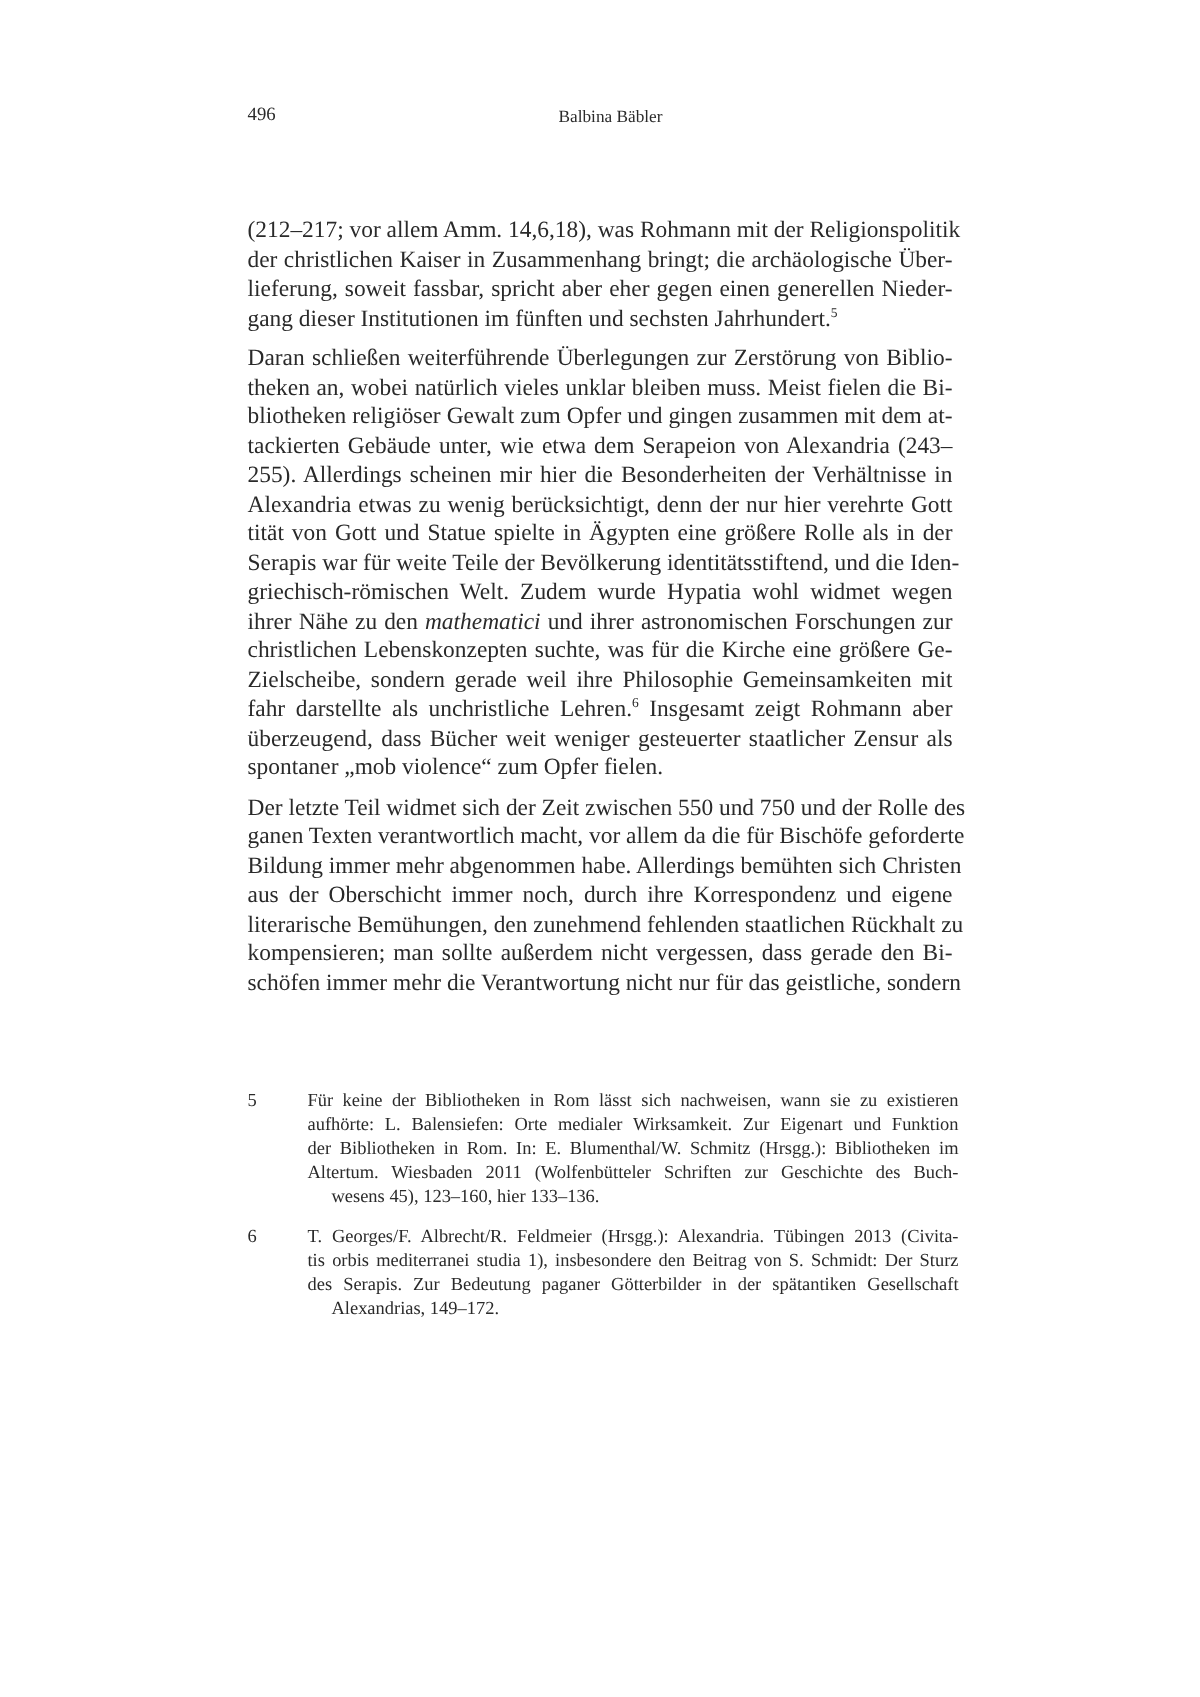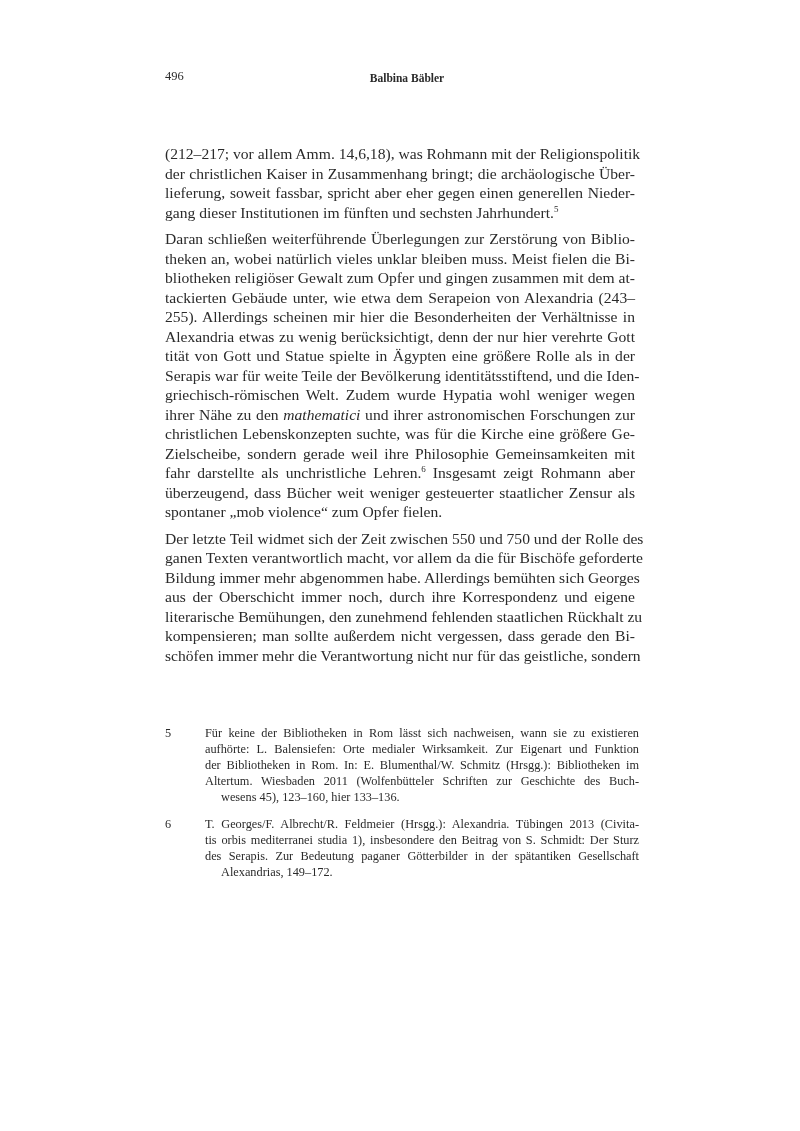--- a/index.html
+++ b/index.html
@@ -23,21 +23,20 @@
     }
     .running-head {
       position: absolute;
       left: 0;
       width: 800px;
       top: 72px;
       text-align: center;
       font-size: 11.5px;
       padding-left: 14px;
       box-sizing: border-box;
-      font-weight: bold;
     }
     .body-text {
       position: absolute;
       left: 165px;
       top: 144px;
       width: 474px;
     }
     .body-text p {
       margin: 0 4px 7px 0;
       font-size: 15.6px;
@@ -104,33 +103,33 @@
 
   <p>
     <span class="line">Daran schließen weiterführende Überlegungen zur Zerstörung von Biblio-</span>
     <span class="line">theken an, wobei natürlich vieles unklar bleiben muss. Meist fielen die Bi-</span>
     <span class="line">bliotheken religiöser Gewalt zum Opfer und gingen zusammen mit dem at-</span>
     <span class="line">tackierten Gebäude unter, wie etwa dem Serapeion von Alexandria (243–</span>
     <span class="line">255). Allerdings scheinen mir hier die Besonderheiten der Verhältnisse in</span>
     <span class="line">Alexandria etwas zu wenig berücksichtigt, denn der nur hier verehrte Gott</span>
     <span class="line">tität von Gott und Statue spielte in Ägypten eine größere Rolle als in der</span>
     <span class="line">Serapis war für weite Teile der Bevölkerung identitätsstiftend, und die Iden-</span>
-    <span class="line">griechisch-römischen Welt. Zudem wurde Hypatia wohl weniger wegen</span>
+    <span class="line">griechisch-römischen Welt. Zudem wurde Hypatia wohl widmet wegen</span>
     <span class="line"><span>ihrer Nähe zu den </span><em>mathematici</em><span> und ihrer astronomischen Forschungen zur</span></span>
     <span class="line">christlichen Lebenskonzepten suchte, was für die Kirche eine größere Ge-</span>
     <span class="line">Zielscheibe, sondern gerade weil ihre Philosophie Gemeinsamkeiten mit</span>
     <span class="line"><span>fahr darstellte als unchristliche Lehren.</span><sup>6</sup><span> Insgesamt zeigt Rohmann aber</span></span>
     <span class="line">überzeugend, dass Bücher weit weniger gesteuerter staatlicher Zensur als</span>
     <span class="line last">spontaner „mob violence“ zum Opfer fielen.</span>
   </p>
 
   <p>
     <span class="line">Der letzte Teil widmet sich der Zeit zwischen 550 und 750 und der Rolle des</span>
     <span class="line">ganen Texten verantwortlich macht, vor allem da die für Bischöfe geforderte</span>
-    <span class="line">Bildung immer mehr abgenommen habe. Allerdings bemühten sich Georges</span>
+    <span class="line">Bildung immer mehr abgenommen habe. Allerdings bemühten sich Christen</span>
     <span class="line">aus der Oberschicht immer noch, durch ihre Korrespondenz und eigene</span>
     <span class="line">literarische Bemühungen, den zunehmend fehlenden staatlichen Rückhalt zu</span>
     <span class="line">kompensieren; man sollte außerdem nicht vergessen, dass gerade den Bi-</span>
     <span class="line">schöfen immer mehr die Verantwortung nicht nur für das geistliche, sondern</span>
   </p>
 </div>
 
 <div class="footnotes">
   <div class="footnote">
     <div class="fn-num">5</div>

